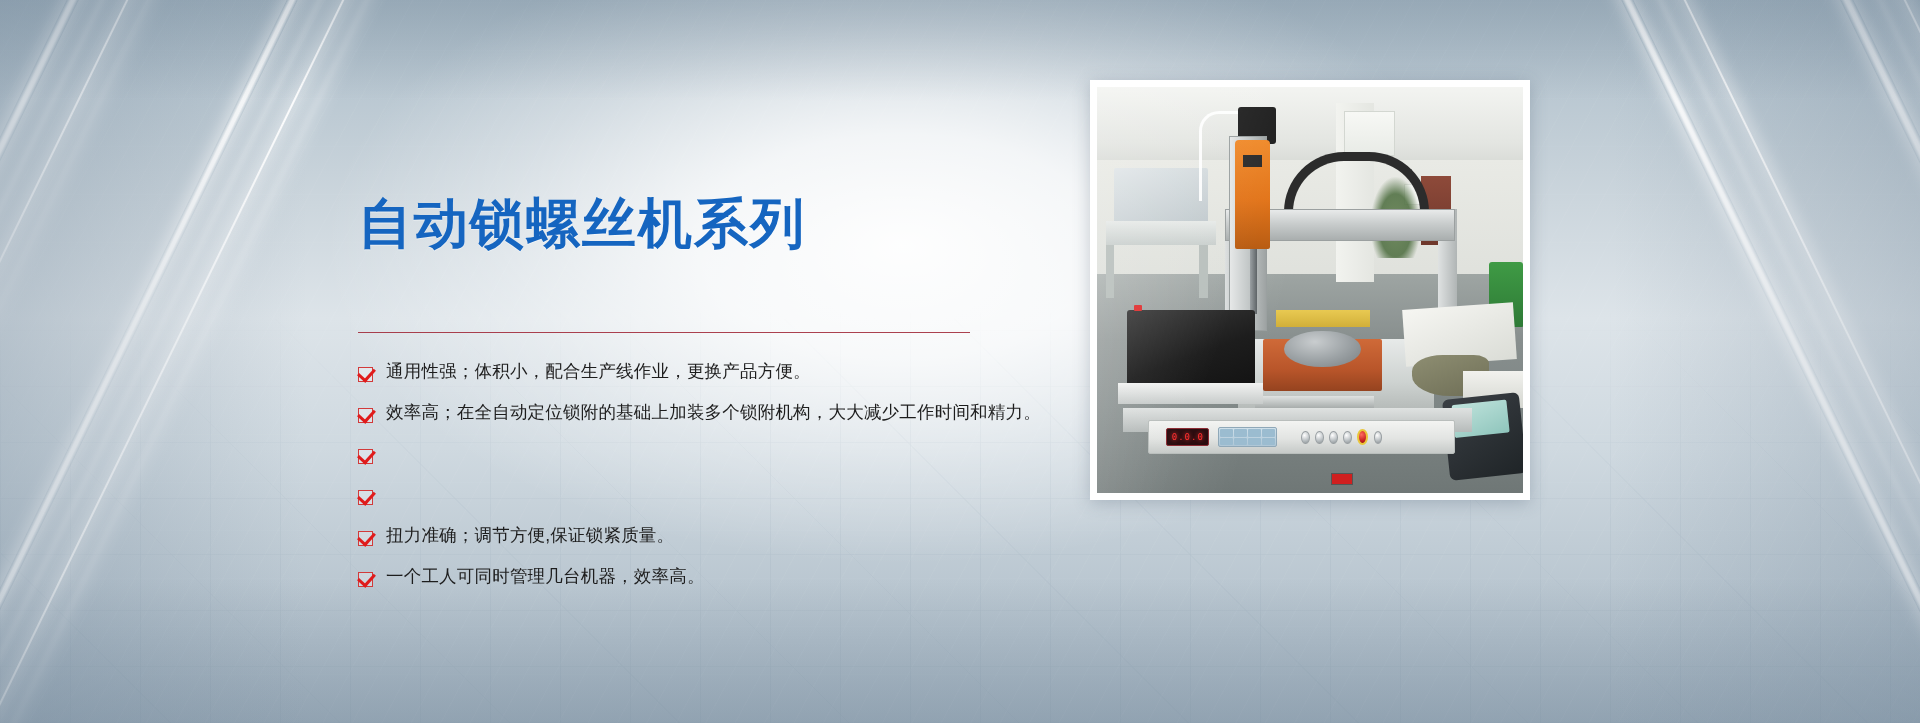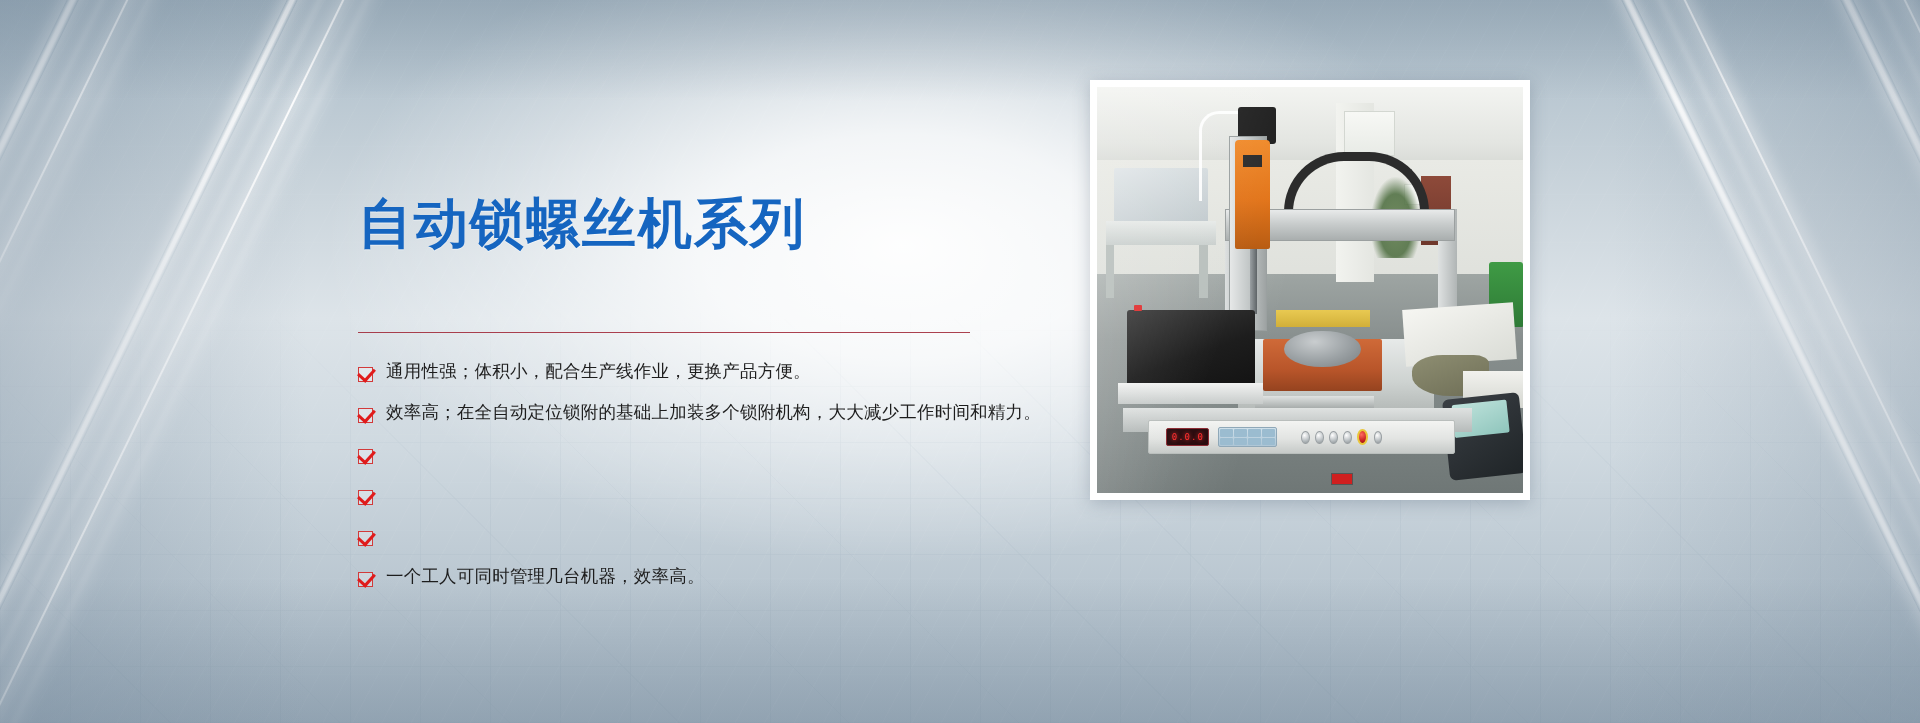--- a/index.html
+++ b/index.html
@@ -305,20 +305,21 @@
         <span class="feature-text">效率高；在全自动定位锁附的基础上加装多个锁附机构，大大减少工作时间和精力。</span>
       </li>
       <li class="feature">
         <span class="chk"></span>
       </li>
       <li class="feature">
         <span class="chk"></span>
       </li>
       <li class="feature">
         <span class="chk"></span>
+        <span class="feature-text">扭力准确；调节方便,保证锁紧质量。</span>
       </li>
       <li class="feature">
         <span class="chk"></span>
         <span class="feature-text">一个工人可同时管理几台机器，效率高。</span>
       </li>
     </ul>
 
     <div class="photo-frame">
       <div class="photo">
         <div class="ph ceiling"></div>

